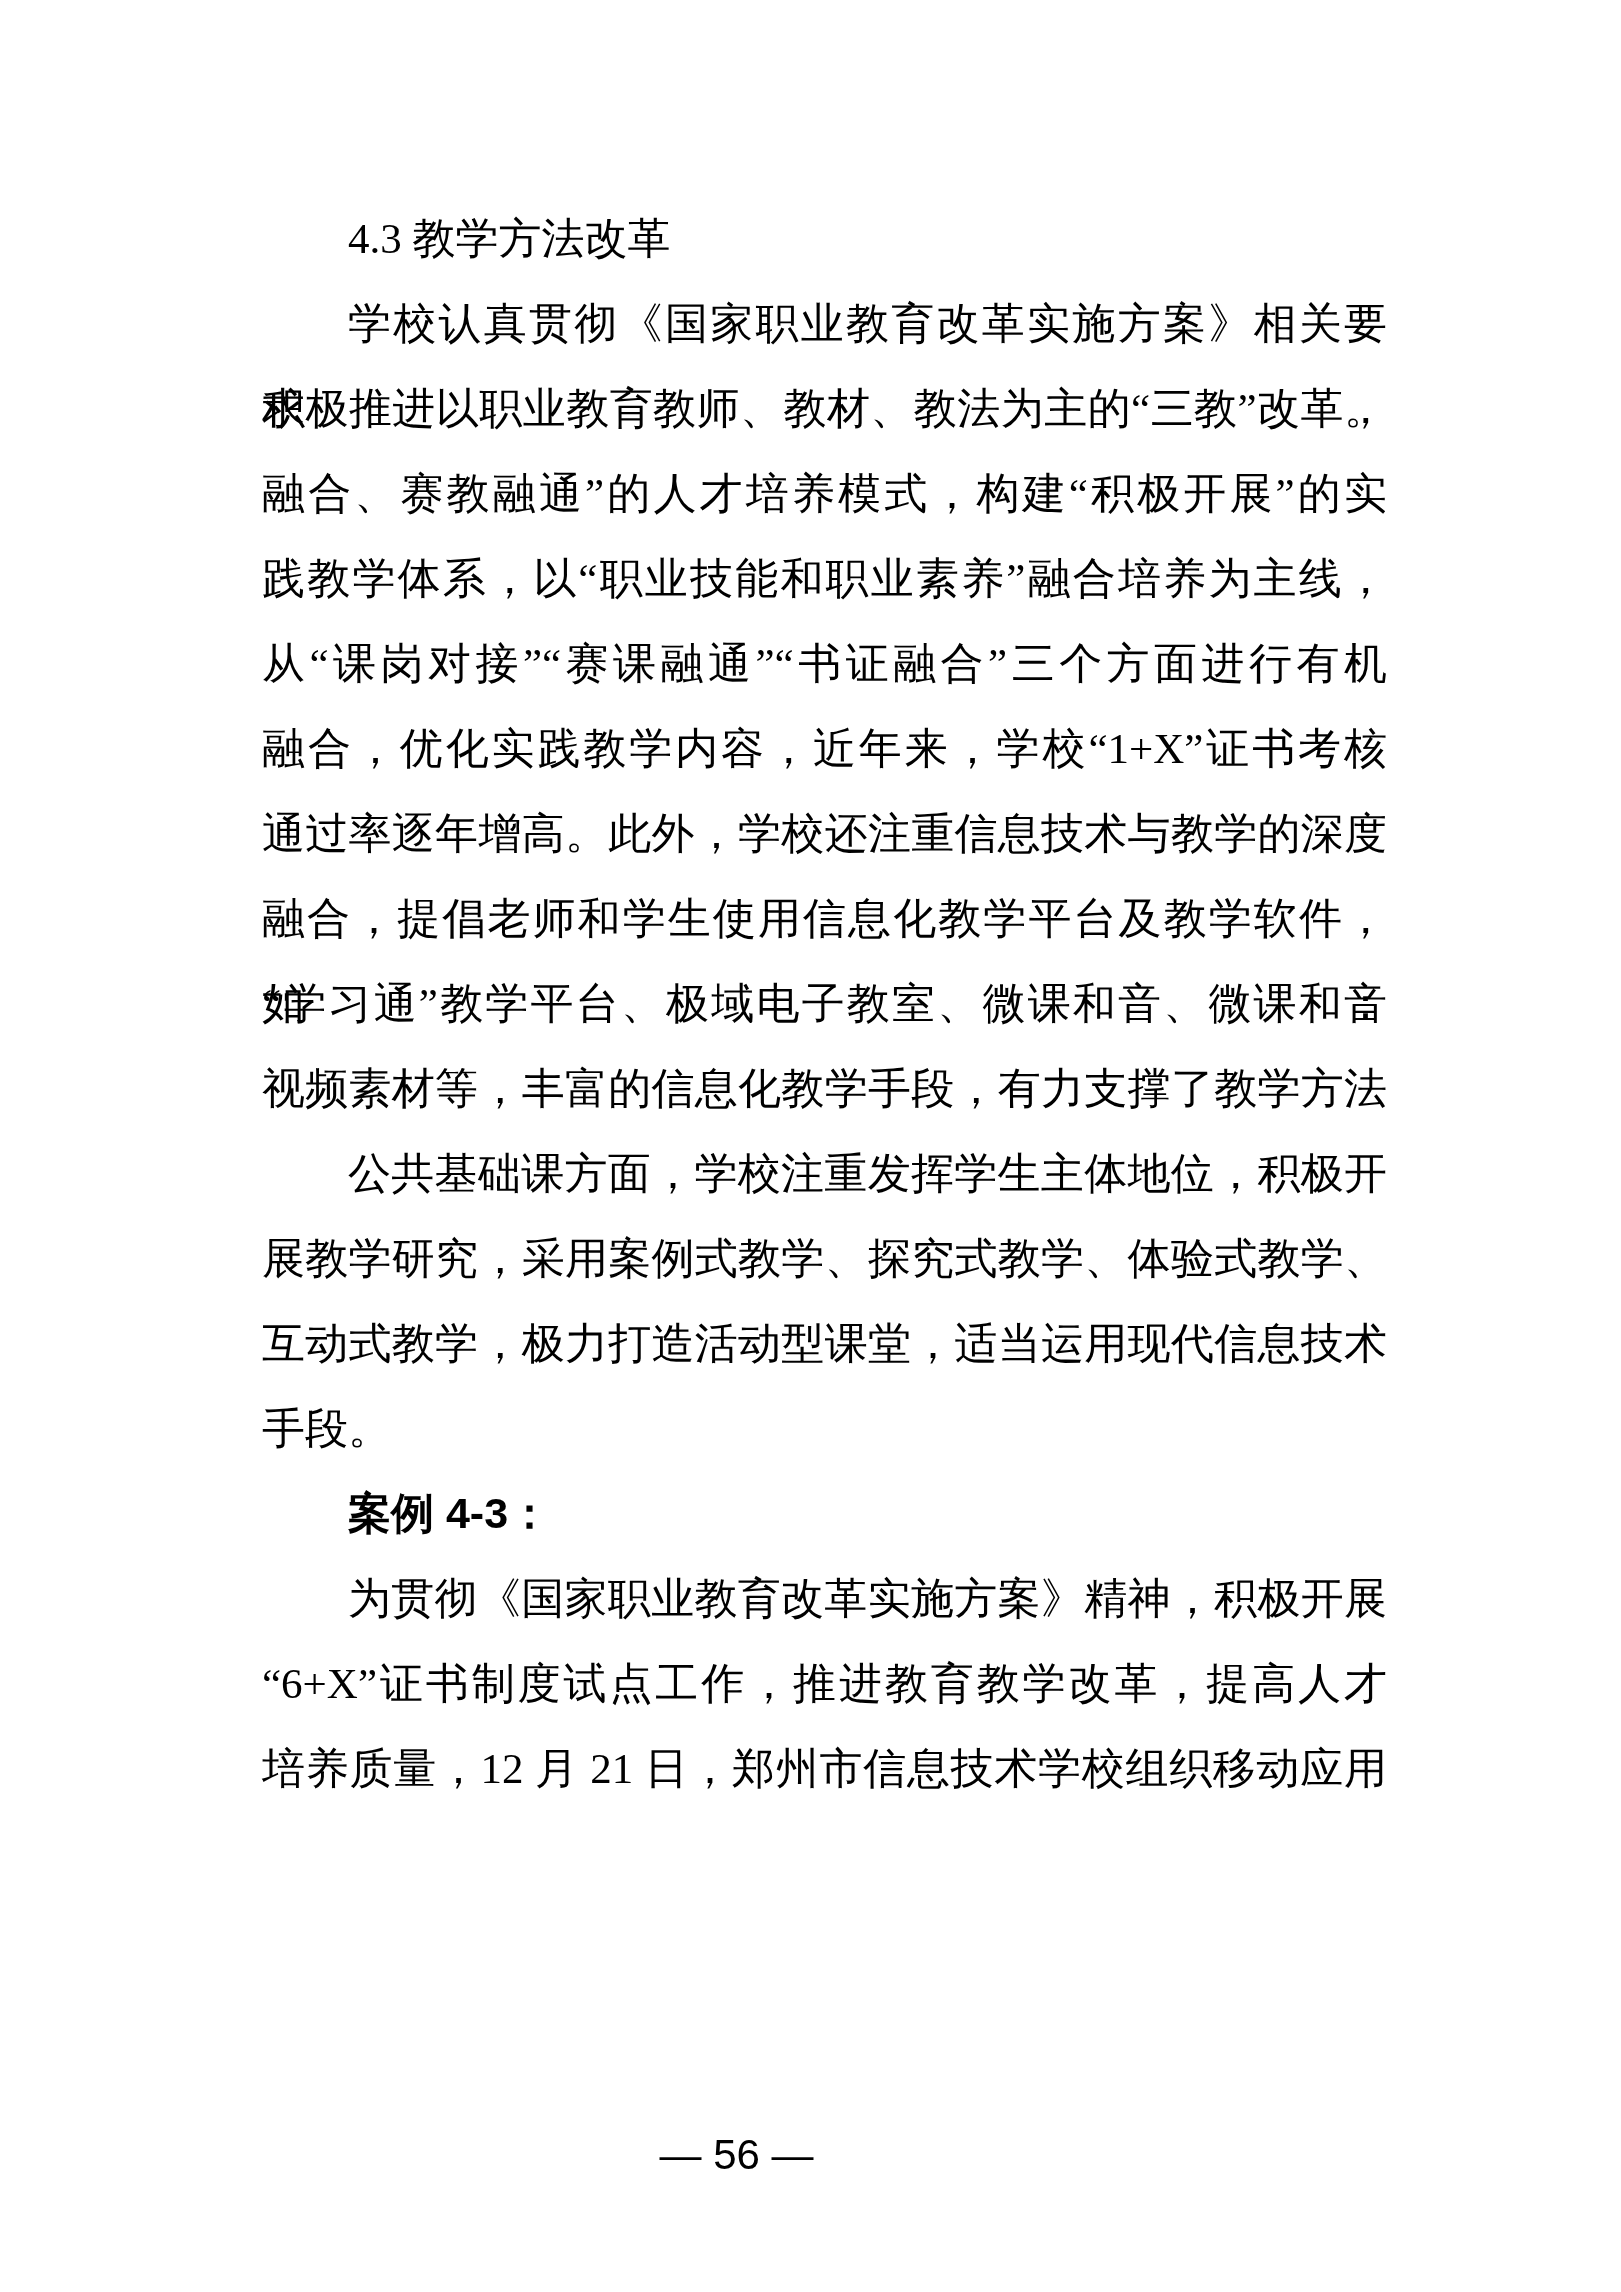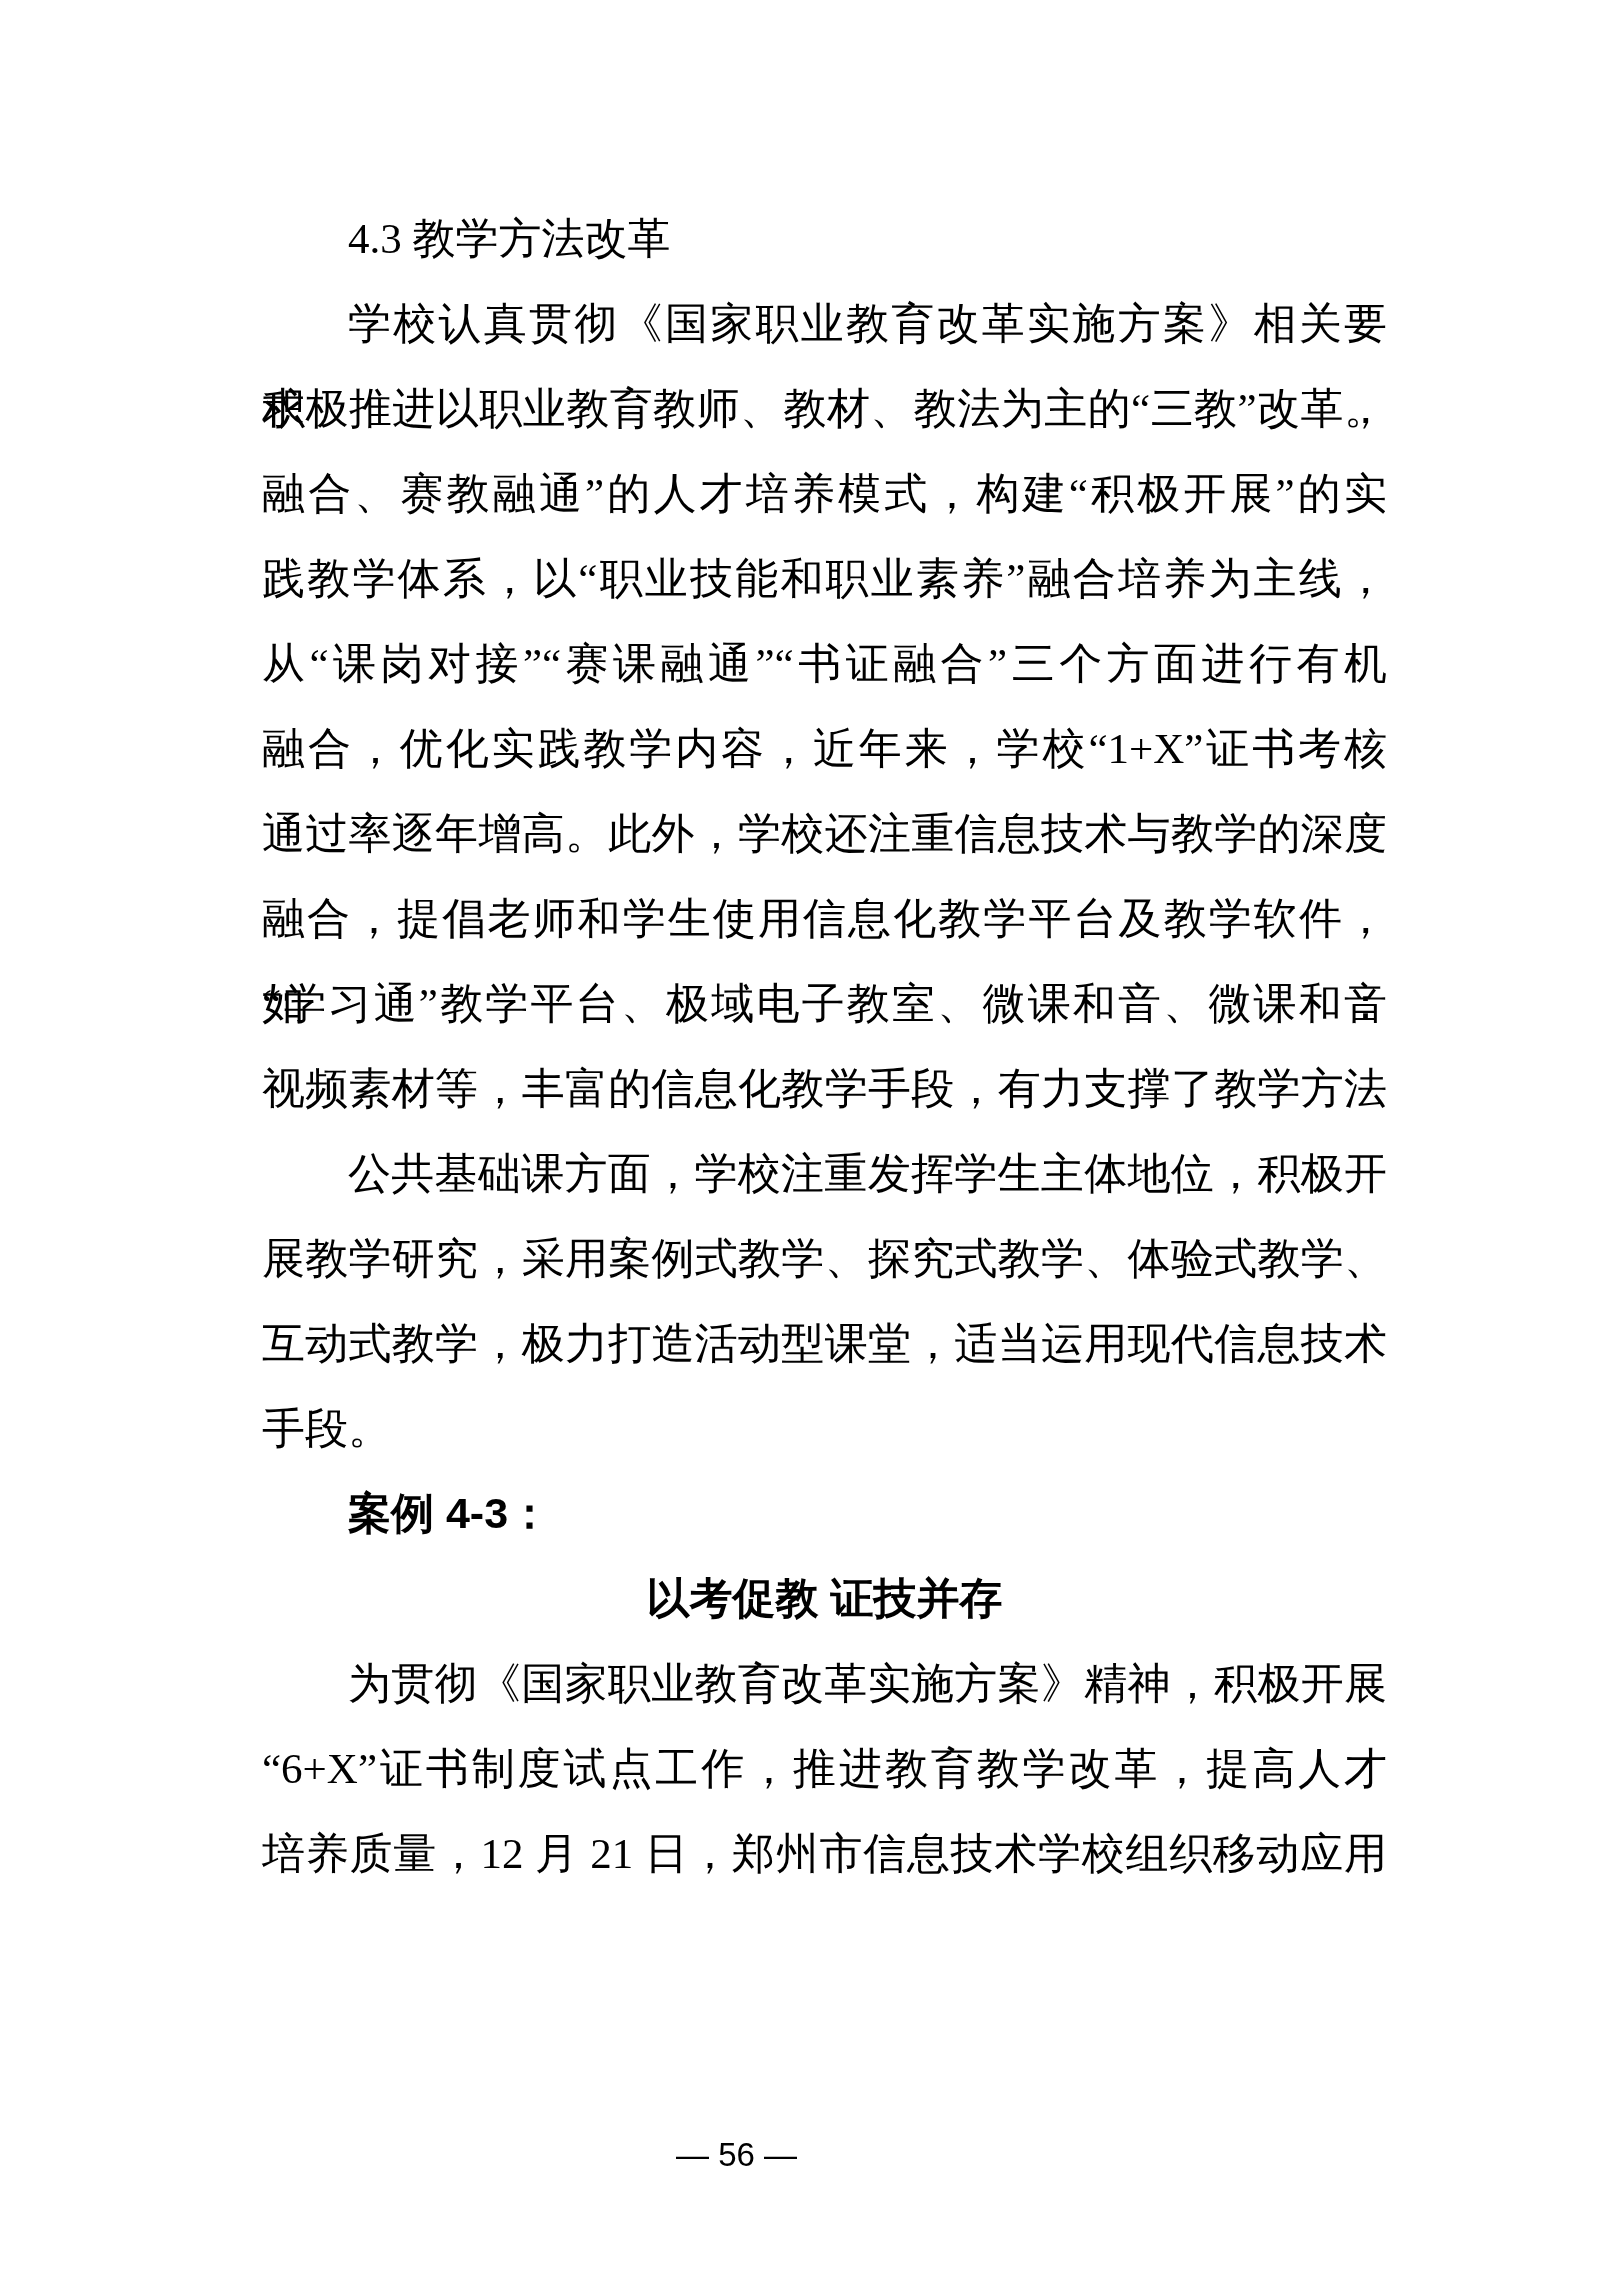--- a/index.html
+++ b/index.html
@@ -43,21 +43,21 @@
     text-indent: 0;
   }
   .page-footer {
     position: absolute;
     left: 0;
     top: 2133px;
     width: 1473px;
     height: 43px;
     line-height: 43px;
     text-align: center;
-    font-size: 33px;
+    font-size: 42px;
     font-family: "Liberation Sans", "DejaVu Sans", sans-serif;
     color: #000000;
   }
 </style>
 </head>
 <body>
 
 <div class="page-body">
   <div class="line indent">4.3 教学方法改革</div>
   <div class="line indent full">学校认真贯彻《国家职业教育改革实施方案》相关要求，</div>
@@ -68,20 +68,19 @@
   <div class="line full">融合，优化实践教学内容，近年来，学校“1+X”证书考核</div>
   <div class="line full">通过率逐年增高。此外，学校还注重信息技术与教学的深度</div>
   <div class="line full">融合，提倡老师和学生使用信息化教学平台及教学软件，如：</div>
   <div class="line full">“学习通”教学平台、极域电子教室、微课和音、微课和音</div>
   <div class="line full">视频素材等，丰富的信息化教学手段，有力支撑了教学方法</div>
   <div class="line indent full">公共基础课方面，学校注重发挥学生主体地位，积极开</div>
   <div class="line full">展教学研究，采用案例式教学、探究式教学、体验式教学、</div>
   <div class="line full">互动式教学，极力打造活动型课堂，适当运用现代信息技术</div>
   <div class="line">手段。</div>
   <div class="line hei indent">案例 4-3：</div>
-  <div class="line hei center">以考促教 证技并存</div>
   <div class="line indent full">为贯彻《国家职业教育改革实施方案》精神，积极开展</div>
   <div class="line full">“6+X”证书制度试点工作，推进教育教学改革，提高人才</div>
   <div class="line full">培养质量，12 月 21 日，郑州市信息技术学校组织移动应用</div>
 </div>
 
 <div class="page-footer">— 56 —</div>
 
 
 </body></html>

